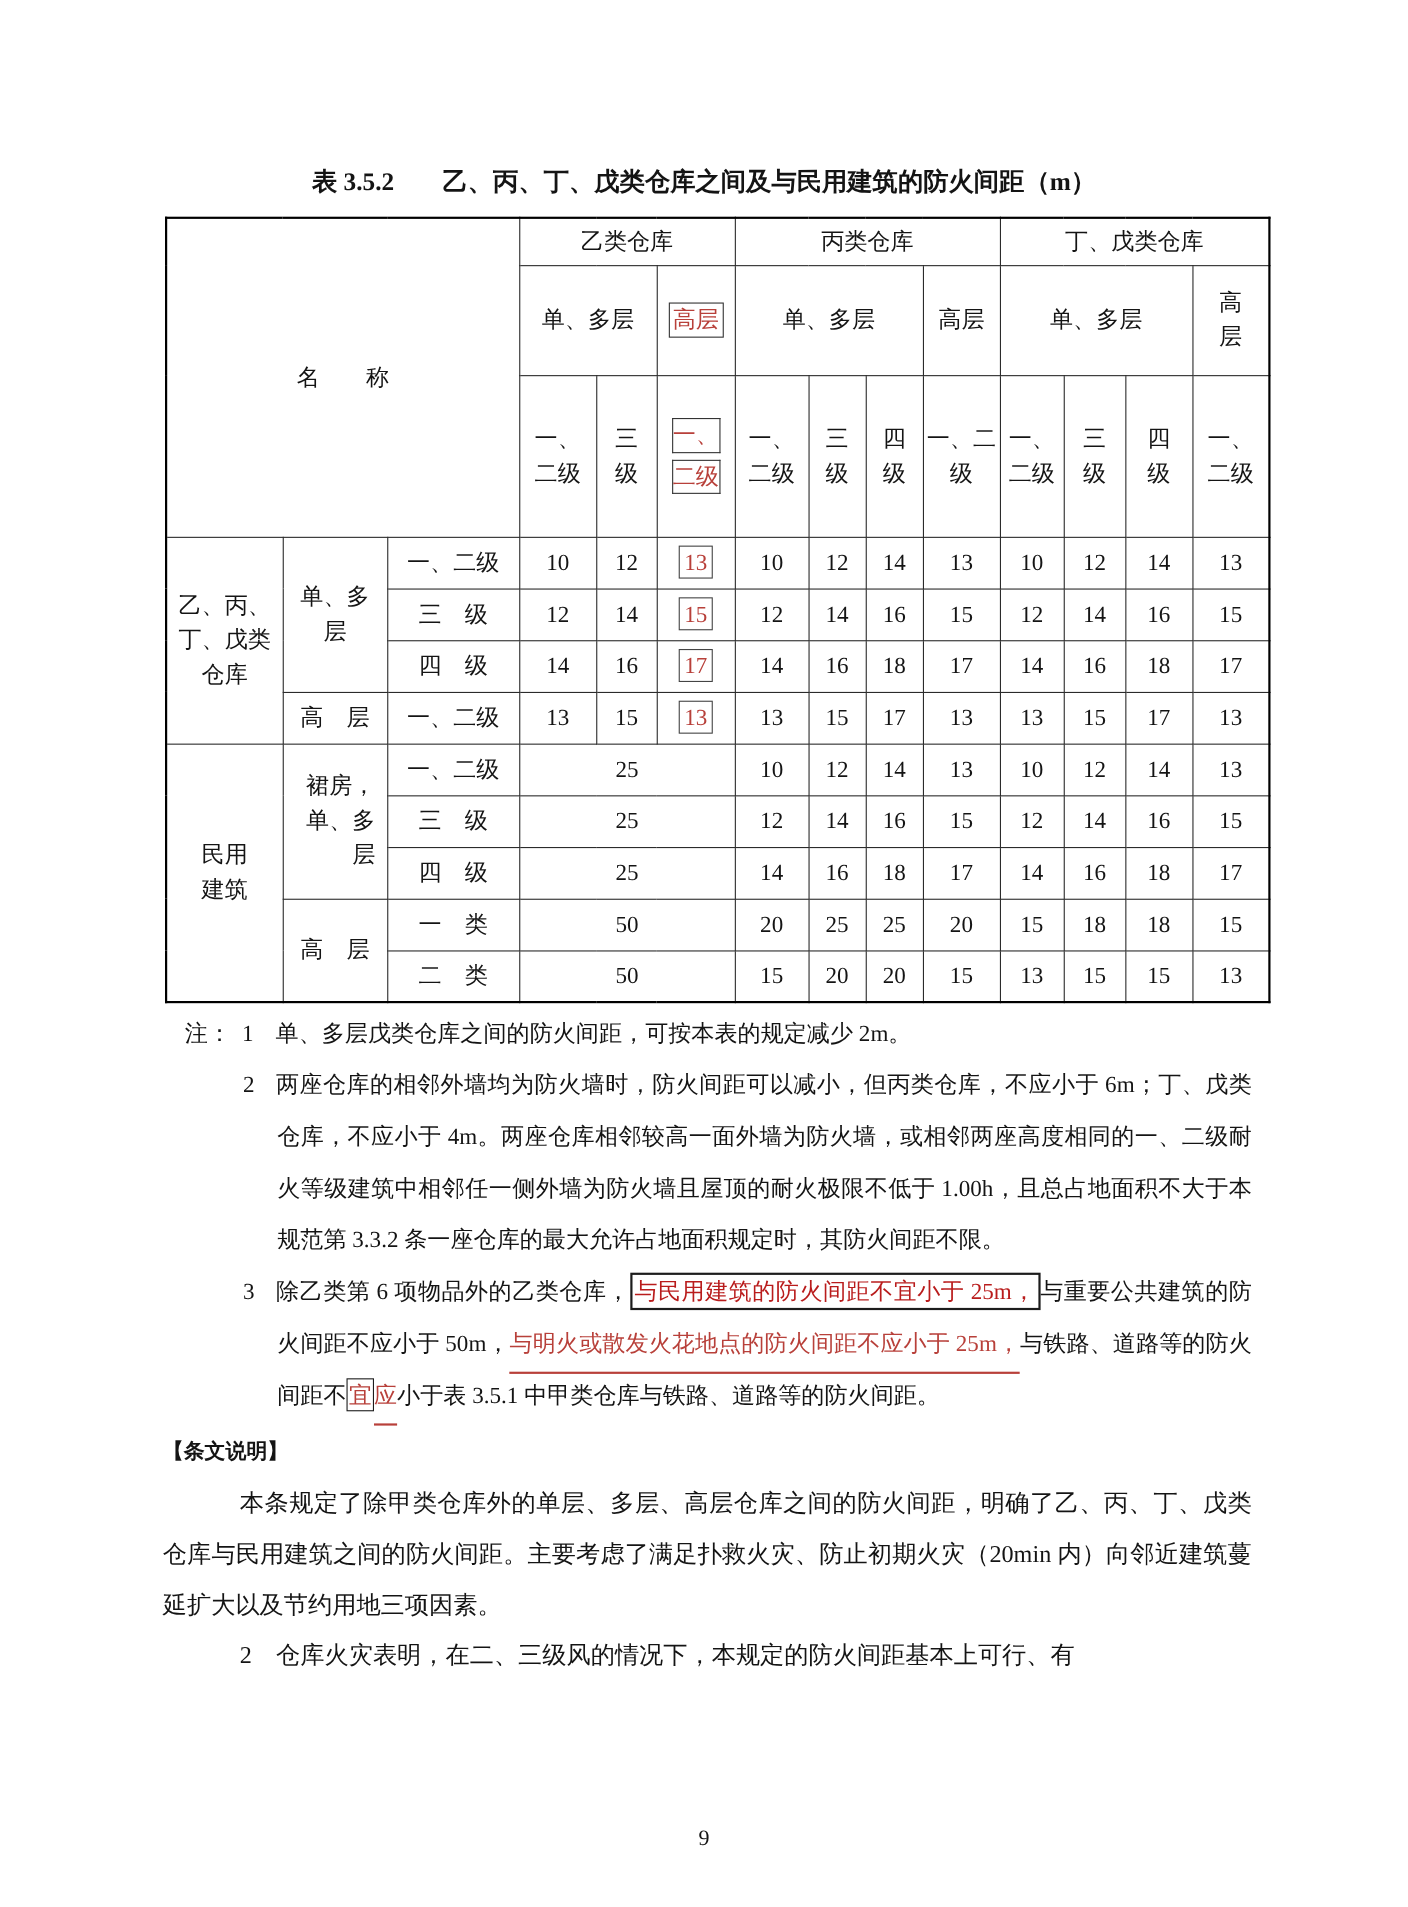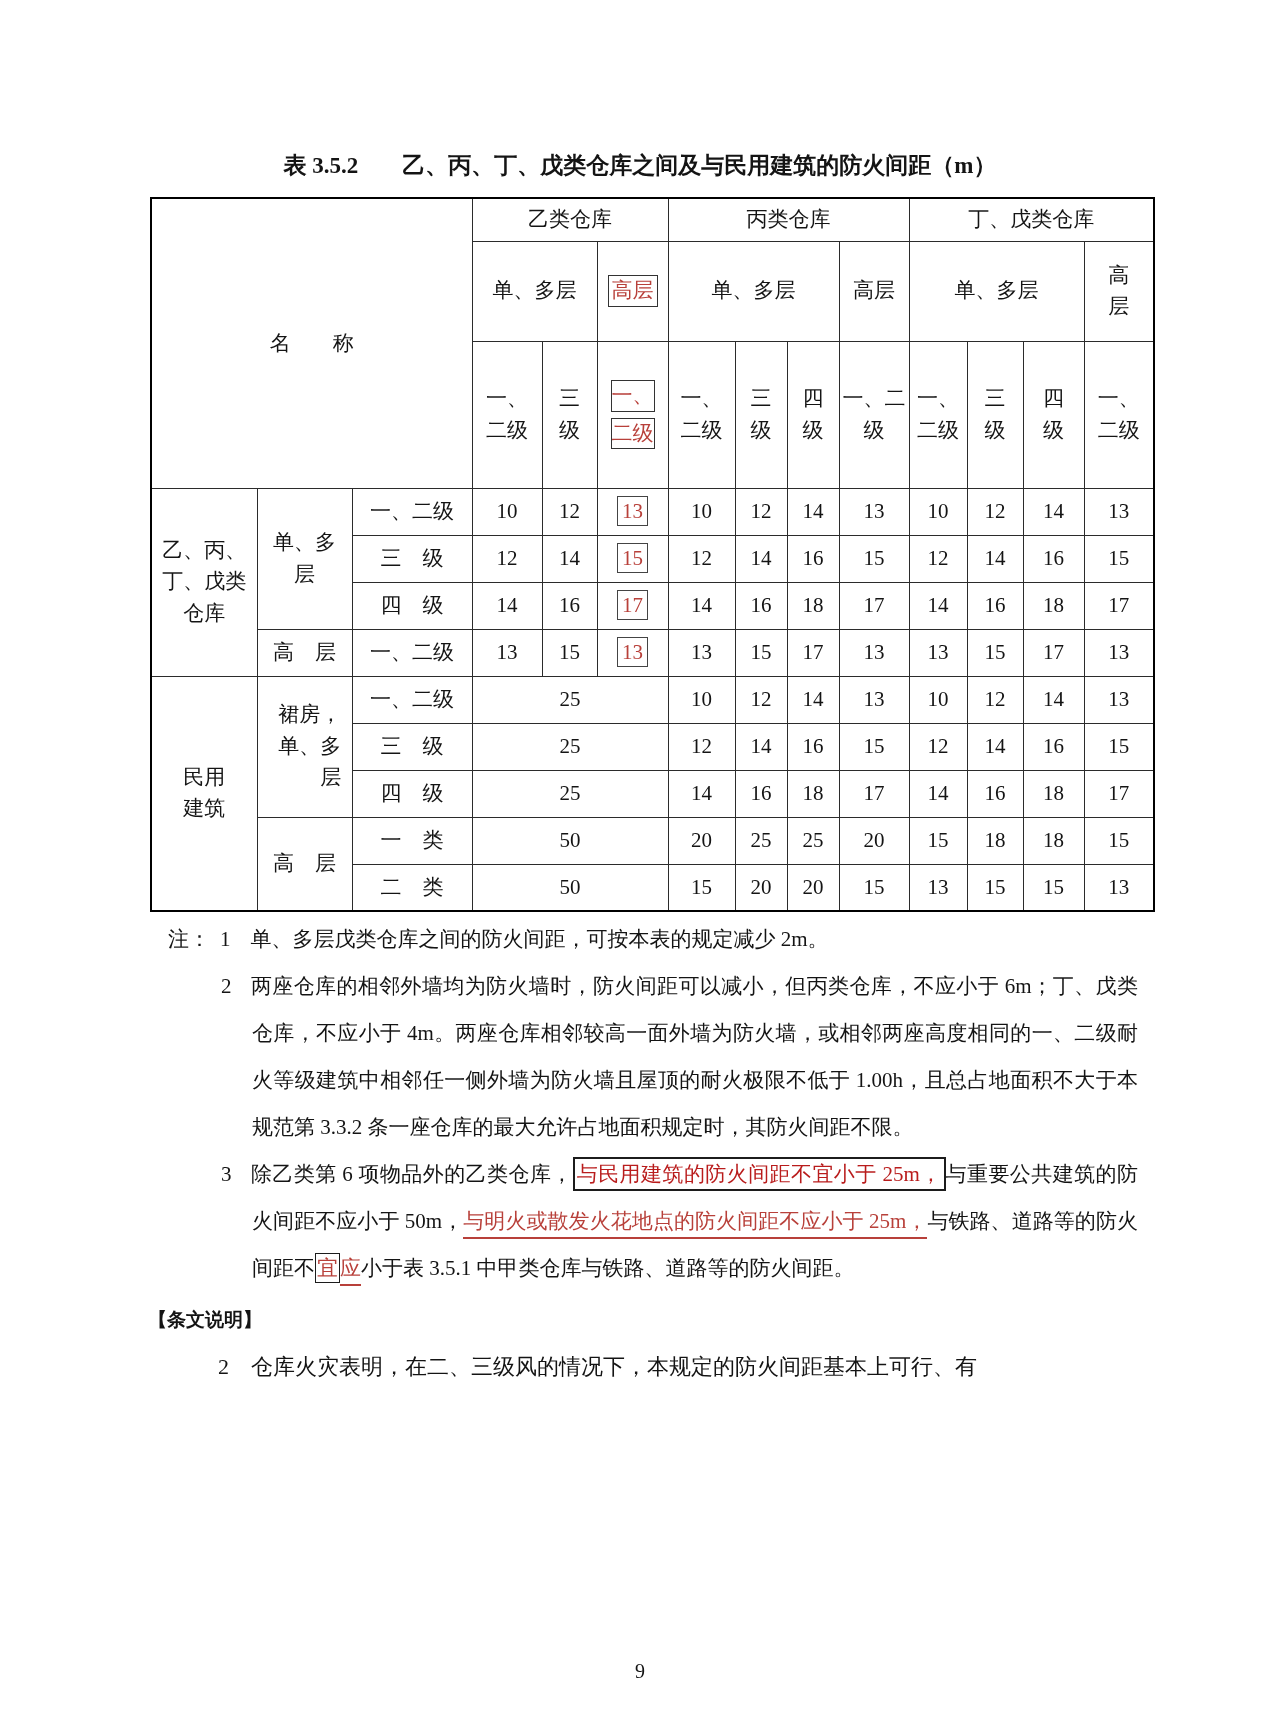--- a/index.html
+++ b/index.html
@@ -26,21 +26,21 @@
   .num-boxed{display:inline-block;color:#b8403a;border:1px solid #444;padding:0 4px;line-height:1.35;}
 
   
   .notes{position:absolute;top:916px;left:148px;width:990px;font-size:21px;line-height:47px;}
   .note-one .nlabel{margin-left:20px;}
   .note-one .nnum{margin-left:10px;margin-right:20px;}
   .note{padding-left:104px;text-indent:-31px;text-align:justify;}
   .note .nnum{margin-right:19px;}
   .seg-box{color:#b91c1c;border:2px solid #1c1c1c;padding:3px 2px;}
   .seg-box-small{color:#b8403a;border:1.5px solid #1c1c1c;padding:2px 1px;}
-  .seg-ul{color:#b8403a;border-bottom:2px solid #b8403a;padding-bottom:4px;}
+  .seg-ul{color:#b8403a;border-bottom:2px solid #b8403a;padding-bottom:14px;}
 
   
   .commentary{position:absolute;top:1296px;left:148px;width:990px;font-size:22px;}
   .commentary .chead{font-size:19px;font-weight:bold;line-height:48px;}
   .commentary p{margin:0;line-height:46px;text-indent:70px;text-align:justify;}
 
   .pagenum{position:absolute;top:1660px;left:0;width:100%;text-align:center;font-size:20px;}
 </style>
 </head>
 <body>
@@ -265,18 +265,19 @@
     <div class="note">
       <span class="nnum">2</span><span>两座仓库的相邻外墙均为防火墙时，防火间距可以减小，但丙类仓库，不应小于 6m；丁、戊类仓库，不应小于 4m。两座仓库相邻较高一面外墙为防火墙，或相邻两座高度相同的一、二级耐火等级建筑中相邻任一侧外墙为防火墙且屋顶的耐火极限不低于 1.00h，且总占地面积不大于本规范第 3.3.2 条一座仓库的最大允许占地面积规定时，其防火间距不限。</span>
     </div>
     <div class="note">
       <span class="nnum">3</span><span>除乙类第 6 项物品外的乙类仓库，</span><span class="seg-box">与民用建筑的防火间距不宜小于 25m，</span><span>与重要公共建筑的防火间距不应小于 50m，</span><span class="seg-ul">与明火或散发火花地点的防火间距不应小于 25m，</span><span>与铁路、道路等的防火间距不</span><span class="seg-box-small">宜</span><span class="seg-ul">应</span><span>小于表 3.5.1 中甲类仓库与铁路、道路等的防火间距。</span>
     </div>
   </div>
 
   <div class="commentary">
     <div class="chead">【条文说明】</div>
+    <p>本条规定了除甲类仓库外的单层、多层、高层仓库之间的防火间距，明确了乙、丙、丁、戊类仓库与民用建筑之间的防火间距。主要考虑了满足扑救火灾、防止初期火灾（20min 内）向邻近建筑蔓延扩大以及节约用地三项因素。</p>
     <p>2　仓库火灾表明，在二、三级风的情况下，本规定的防火间距基本上可行、有</p>
   </div>
 
   <div class="pagenum">9</div>
 
 </div>
 
 </body></html>

